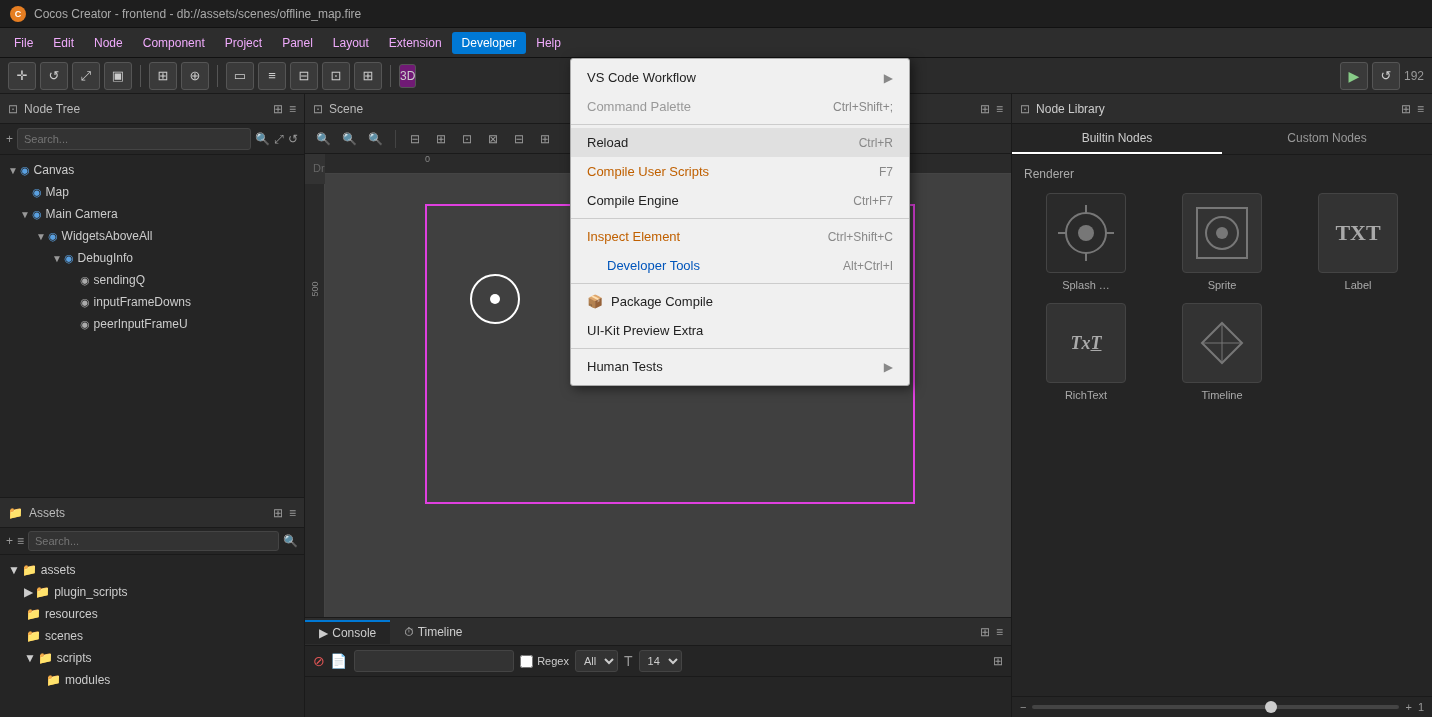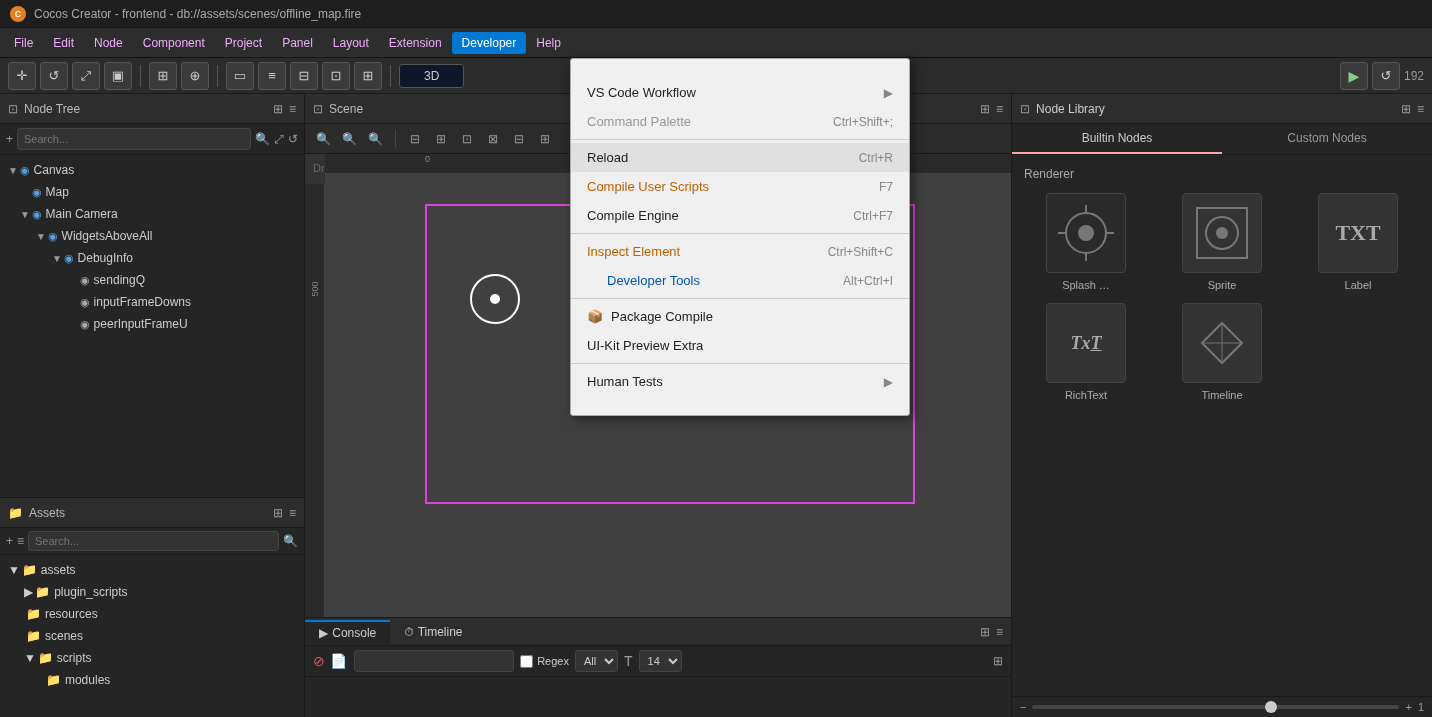--- a/index.html
+++ b/index.html
@@ -82,22 +82,22 @@
       width: 28px; height: 28px;
       background: #3a3a3a;
       border: 1px solid #555;
       border-radius: 3px;
       display: flex; align-items: center; justify-content: center;
       cursor: pointer;
       color: #88cc88;
       font-size: 14px;
     }
     .toolbar-btn-3d {
-      padding: 4px 24px;
-      background: #0f172a;
+      padding: 4px 0;
+      background: #701a75;
       border: 1px solid #555;
       border-radius: 3px;
       color: #ccc;
       font-size: 12px;
       cursor: pointer;
     }
     .toolbar-right {
       margin-left: auto;
       display: flex;
       align-items: center;
@@ -416,21 +416,21 @@
       flex: 1;
       height: 30px;
       display: flex; align-items: center; justify-content: center;
       font-size: 12px;
       color: #999;
       cursor: pointer;
       border-bottom: 2px solid transparent;
     }
     .lib-tab.active {
       color: #ccc;
-      border-bottom: 2px solid #fca5a5;
+      border-bottom: 2px solid #ffffff;
     }
     .library-content {
       flex: 1;
       padding: 12px;
       overflow: auto;
     }
     .lib-section-title {
       font-size: 12px;
       color: #aaa;
       margin-bottom: 12px;
@@ -506,21 +506,21 @@
     #developer-menu {
       position: absolute;
       top: 58px;
       left: 570px;
       width: 340px;
       background: #f0f0f0;
       border: 1px solid #aaa;
       border-radius: 3px;
       box-shadow: 3px 3px 12px rgba(0,0,0,0.5);
       z-index: 1000;
-      padding: 19px 0;
+      padding: 4px 0;
     }
     .dev-menu-item {
       display: flex;
       align-items: center;
       padding: 7px 16px;
       font-size: 13px;
       color: #222;
       cursor: pointer;
       position: relative;
     }

